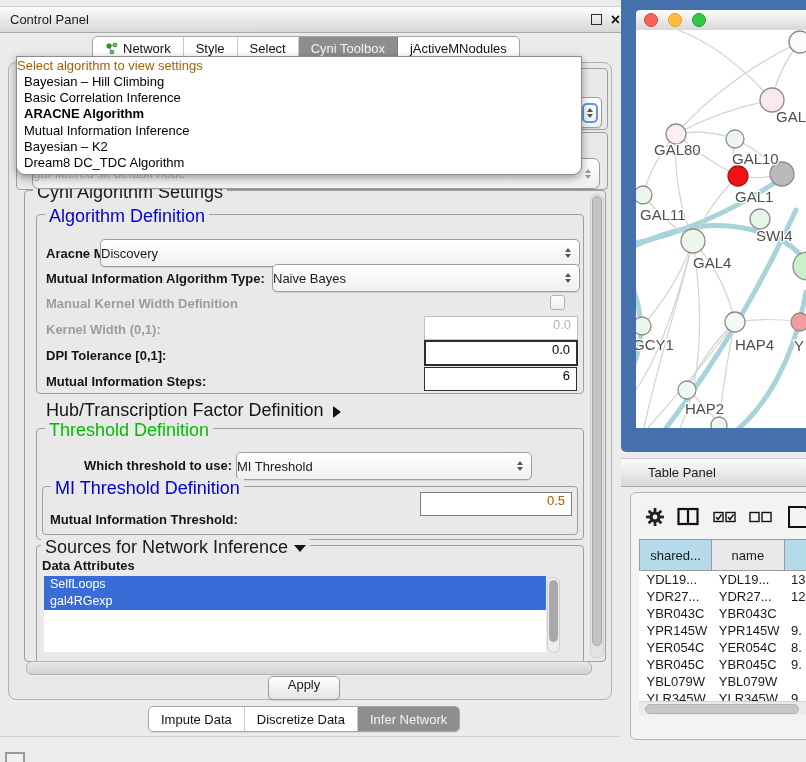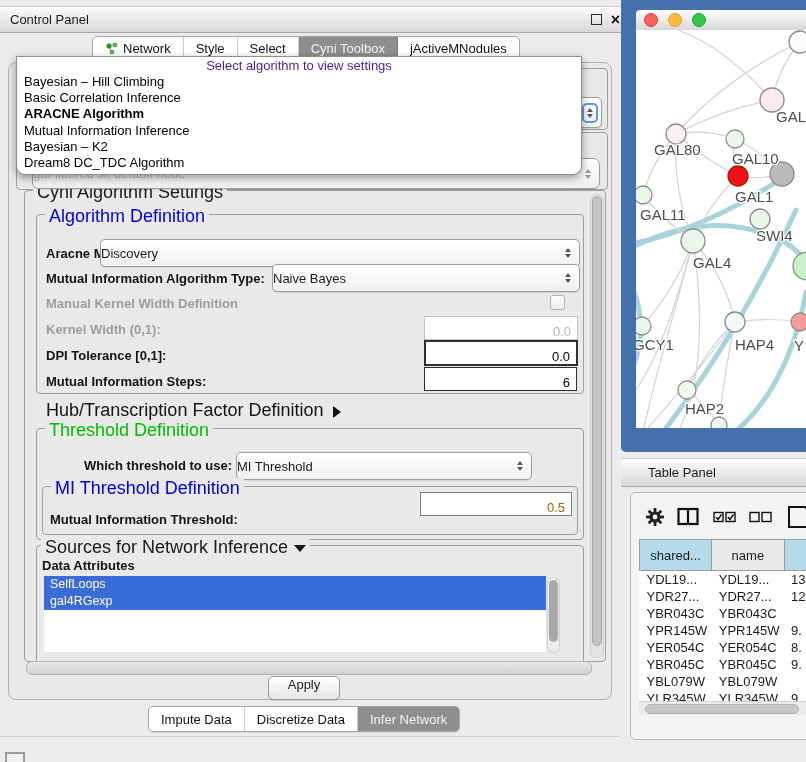--- a/index.html
+++ b/index.html
@@ -27,24 +27,24 @@
   .lbl{position:absolute;font-weight:bold;color:#141414;white-space:nowrap}
   .lbl.dis{color:#9c9c9c}
   .plain{font-weight:normal}
   
   .combo{position:absolute;background:linear-gradient(#ffffff,#f0f0f0);border:1px solid #9c9c9c;border-radius:5px;
          display:flex;align-items:center;box-shadow:0 1px 1px rgba(0,0,0,.1)}
   .arrows{margin-left:auto;margin-right:8px;display:flex;flex-direction:column;gap:2px}
   .tri-up{width:0;height:0;border-left:3.5px solid transparent;border-right:3.5px solid transparent;border-bottom:4.5px solid #555}
   .tri-dn{width:0;height:0;border-left:3.5px solid transparent;border-right:3.5px solid transparent;border-top:4.5px solid #555}
   
-  .numfield{position:absolute;background:#fff;display:flex;align-items:flex-end;justify-content:flex-end;padding-right:6px}
+  .numfield{position:absolute;background:#fff;display:flex;align-items:flex-start;justify-content:flex-end;padding-right:6px}
   
   .popup{background:#fff;border:1px solid #8d8d8d;border-radius:0 0 9px 9px;box-shadow:0 3px 9px rgba(0,0,0,.38);z-index:30}
-  .popup .ph{height:17px;line-height:17px;text-align:center;color:#4c1d95}
+  .popup .ph{height:17px;line-height:17px;text-align:left;color:#a16207}
   .algo-item{height:16.2px;line-height:16.2px;padding-left:7px;color:#000}
   .algo-item.bold{font-weight:bold}
   
   .src-list{position:absolute;background:#fff;overflow:hidden}
   .src-item{height:17px;line-height:17px;padding-left:6px;background:#3a6cd7;color:#fff;font-size:12.5px}
   
   .sb-track-v{position:absolute;background:#e3e3e3;border-radius:6px;border:1px solid #d0d0d0}
   .sb-thumb-v{position:absolute;background:#c3c3c3;border:1px solid #a9a9a9;border-radius:5px}
   .sb-thumb-h{position:absolute;background:linear-gradient(#e9e9e9,#d2d2d2);border:1px solid #b3b3b3;border-radius:6px}
   

